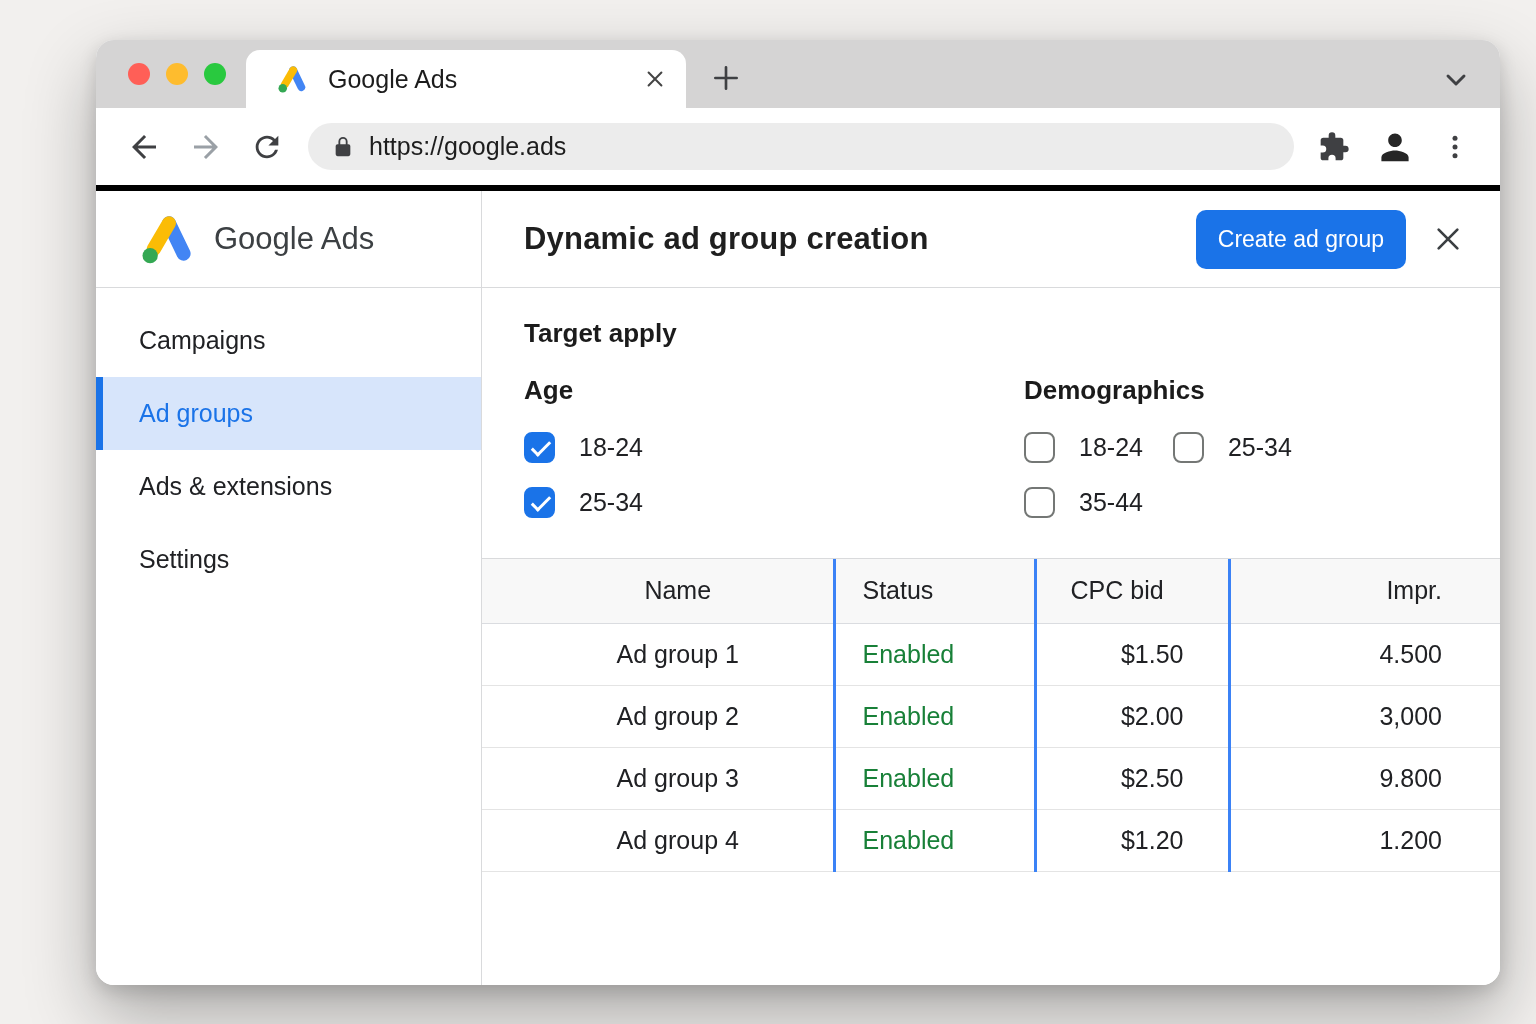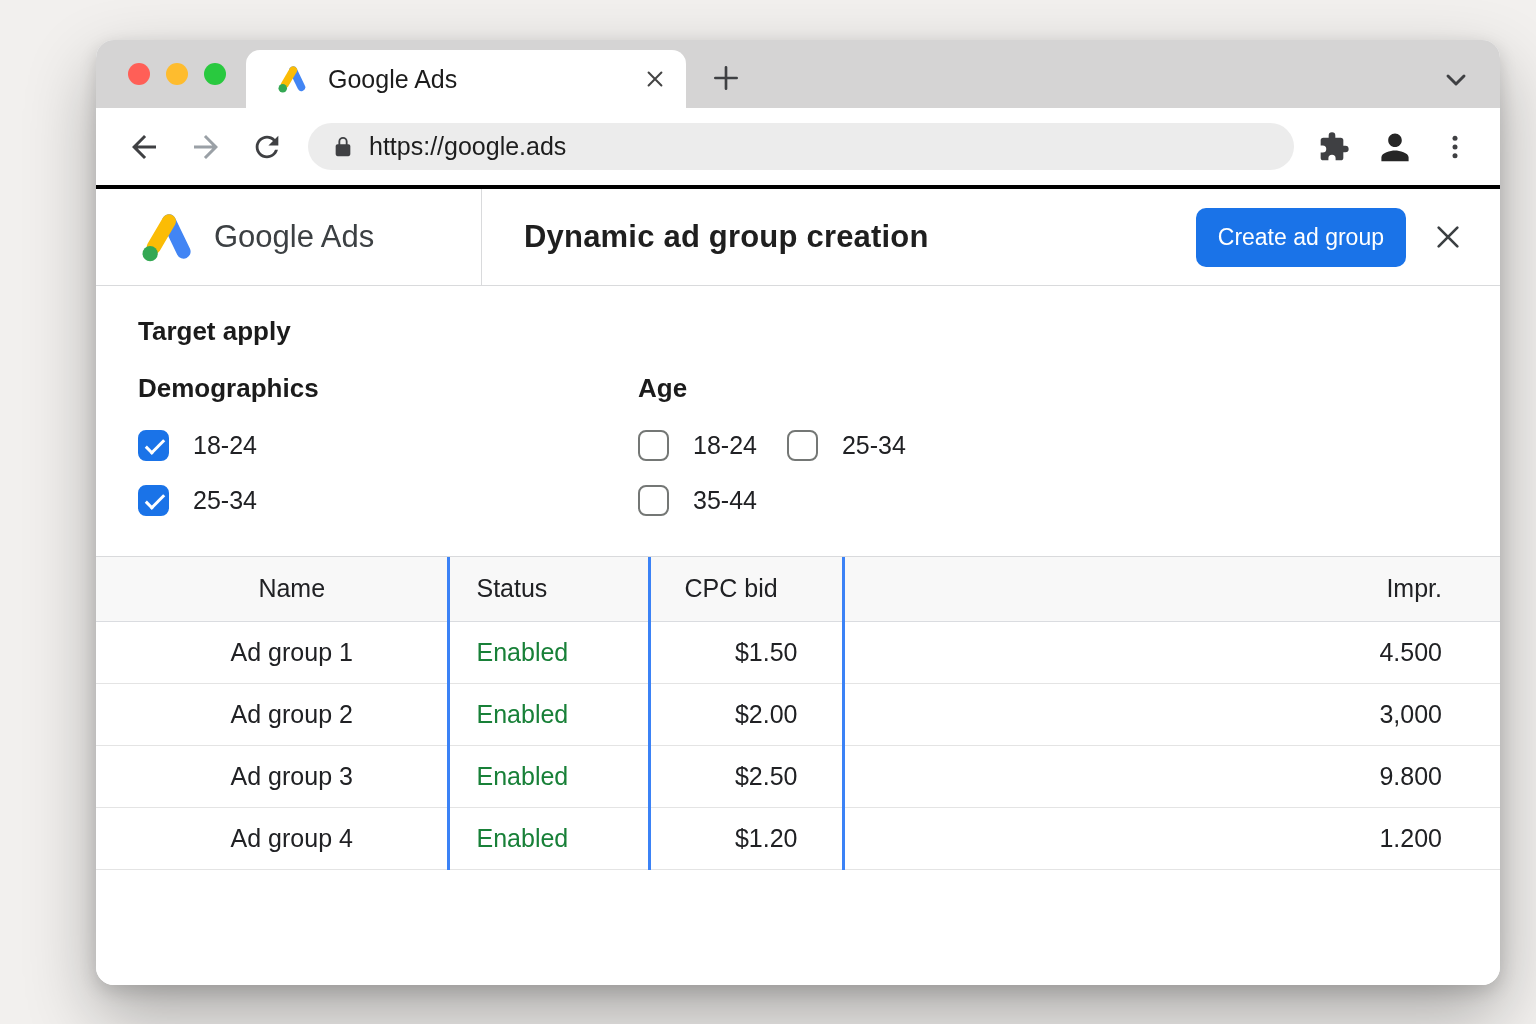--- a/index.html
+++ b/index.html
@@ -16,21 +16,21 @@
   .light{width:22px;height:22px;border-radius:50%;}
   .light.red{background:#ff5f57;} .light.yellow{background:#febc2e;} .light.green{background:#29c93f;}
   .tab{position:absolute;left:150px;bottom:0;width:440px;height:58px;background:#fff;border-radius:14px 14px 0 0;
     display:flex;align-items:center;padding:0 20px 0 30px;box-sizing:border-box;}
   .tab-title{font-size:25px;color:#1c1c1c;margin-left:22px;flex:1;white-space:nowrap;}
   .icon-btn{display:flex;align-items:center;justify-content:center;border:none;background:none;padding:0;cursor:pointer;}
   .newtab{position:absolute;left:614px;top:22px;}
   .strip-chevron{position:absolute;right:28px;top:24px;}
 
   
-  .toolbar{height:77px;background:#fff;display:flex;align-items:center;padding:0 30px;flex:none;border-bottom:4px solid #000000;}
+  .toolbar{height:77px;background:#fff;display:flex;align-items:center;padding:0 30px;flex:none;border-bottom:6px solid #000000;}
   .nav-gap{margin-right:26px;}
   .addressbar{flex:1;height:47px;background:#ececec;border-radius:24px;display:flex;align-items:center;
     padding:0 24px;margin:0 24px;gap:15px;min-width:0;cursor:text;}
   .url{font-size:25px;color:#1d1d1d;white-space:nowrap;}
   .tool-right{display:flex;align-items:center;gap:28px;}
 
   
   .app{flex:1;display:flex;flex-direction:column;min-height:0;background:#fff;}
   .app-header{height:96px;flex:none;display:flex;border-bottom:1px solid #d9dadc;}
   .brand-cell{width:386px;flex:none;display:flex;align-items:center;gap:22px;padding-left:42px;box-sizing:border-box;border-right:1px solid #d9dadc;}
@@ -181,30 +181,36 @@
           <button class="icon-btn">
             <svg width="32" height="32" viewBox="0 0 24 24">
                 <path d="M5 5l14 14M19 5L5 19" stroke="#3c4043" stroke-width="2" stroke-linecap="round" fill="none"></path>
               </svg>
           </button>
         </div>
       </div>
 
       <div class="app-body">
 
+        <nav class="sidebar">
+          <div class="side-item">Campaigns</div>
+          <div class="side-item active">Ad groups</div>
+          <div class="side-item">Ads &amp; extensions</div>
+          <div class="side-item">Settings</div>
+        </nav>
 
         <main class="content">
 
           <div class="form-area">
             <h2 class="section-h">Target apply</h2>
 
 
             <div class="grid2 headings-row">
+              <h2 class="section-h">Age</h2>
               <h2 class="section-h">Demographics</h2>
-              <h2 class="section-h">Age</h2>
             </div>
 
             <div class="grid2">
               <div>
                 <label class="check-row">
                   <span class="checkbox checked"></span>
                   <span class="check-label">18-24</span>
                 </label>
                 <label class="check-row">
                   <span class="checkbox checked"></span>

